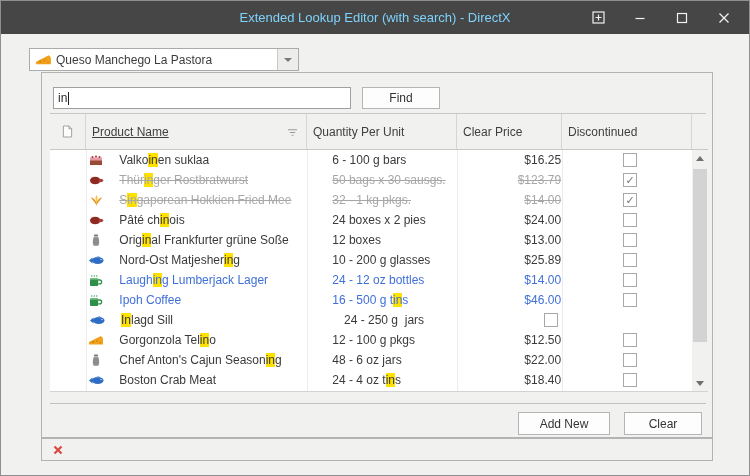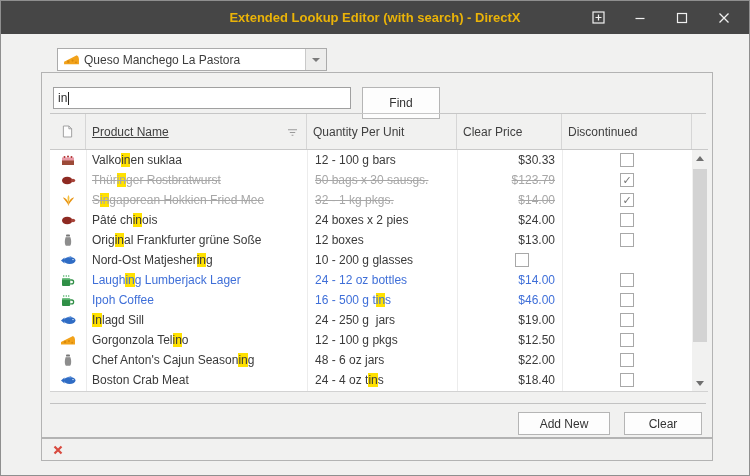--- a/index.html
+++ b/index.html
@@ -4,56 +4,56 @@
 <style>
   * { margin:0; padding:0; box-sizing:border-box; }
   body { background:#d8d8d8; font-family:"Liberation Sans", sans-serif; }
   #window {
     position:relative; width:750px; height:476px;
     background:#f1f1f0; border:1px solid #8f8f8f; overflow:hidden;
   }
   
   .titlebar { position:absolute; left:0; top:0; width:100%; height:33px; background:#464646; }
   .title { position:absolute; width:100%; text-align:center; line-height:33px;
-           color:#eab308; font-weight:bold; font-size:13px; }
+           color:#7dd3fc; font-weight:normal; font-size:13px; }
   .win-controls { position:absolute; right:4px; top:0; height:33px; display:flex; align-items:center; }
   .win-btn { width:42px; height:33px; display:flex; align-items:center; justify-content:center; cursor:default; }
   
-  .combo { position:absolute; left:56px; top:47px; width:270px; height:23px;
+  .combo { position:absolute; left:28px; top:47px; width:270px; height:23px;
            background:#ffffff; border:1px solid #ababab; display:flex; align-items:center; }
   .combo-icon { width:26px; display:flex; justify-content:center; align-items:center; }
   .combo-text { flex:1; font-size:12px; color:#3c3c3c; }
   .combo-btn { width:21px; align-self:stretch; background:#ededec; border-left:1px solid #c9c9c9;
                display:flex; align-items:center; justify-content:center; }
   .combo-arrow { width:0; height:0; border-left:4px solid transparent; border-right:4px solid transparent;
                  border-top:4px solid #7a7a7a; }
   
   .panel { position:absolute; left:40px; top:71px; width:672px; height:366px;
            background:#f1f1f0; border:1px solid #b3b3b3; }
   .search-input { position:absolute; left:11px; top:14px; width:298px; height:22px;
                   background:#fff; border:1px solid #a0a0a0; font-size:12px; color:#2e2e2e;
                   display:flex; align-items:center; padding-left:4px; }
   .caret { display:inline-block; width:1px; height:13px; background:#222; margin-left:1px; }
   .btn { background:#fdfdfd; border:1px solid #b5b5b5; font-size:12px; color:#333;
          display:flex; align-items:center; justify-content:center; }
-  .find-btn { position:absolute; left:320px; top:14px; width:78px; height:32px; }
+  .find-btn { position:absolute; left:320px; top:14px; width:78px; height:22px; }
   
   .grid-sep-top { position:absolute; left:8px; top:40px; width:656px; height:1px; background:#c6c6c6; }
   .grid-header { position:absolute; left:8px; top:41px; width:658px; height:36px; display:flex;
                  border-bottom:1px solid #c9c9c9; font-size:12px; color:#404040; }
   .gh-cell { display:flex; align-items:center; border-right:1px solid #d6d6d6; padding-left:6px; position:relative; }
   .gh-cell:last-child { border-right:none; }
   .gh-icon-col { width:36px; justify-content:center; padding-left:0; }
   .gh-name { width:221px;text-decoration:underline; } .gh-qty { width:150px; } .gh-price { width:105px; }
   .gh-disc { width:130px; } .gh-sb { width:16px; }
   .filter-glyph { position:absolute; right:8px; top:12px; }
   .grid-body { position:absolute; left:8px; top:77px; width:642px; height:241px; background:#ffffff; overflow:hidden; }
   .vline { position:absolute; top:0; bottom:0; width:1px; background:#ececec; }
   .grid-bottom { position:absolute; left:8px; top:318px; width:658px; height:1px; background:#d2d2d2; }
-  .row { display:flex; height:20px; line-height:20px; font-size:12px; color:#3a3a3a; position:relative; }
+  .row { display:flex; height:20px; line-height:20px; font-size:12px; color:#3a3a3a; position:relative;padding-left:29px; }
   .c-icon { width:36px; display:flex; align-items:center; justify-content:center; }
   .c-name { width:221px; padding-left:6px; overflow:hidden; white-space:nowrap; }
   .c-qty  { width:150px; padding-left:8px; white-space:pre; overflow:hidden; }
   .c-price{ width:105px; text-align:right; padding-right:7px; }
   .c-disc { width:130px; display:flex; align-items:center; justify-content:center; }
   .row.struck .txt { color:#a7a7a7; text-decoration:line-through; }
   .row.link .txt { color:#3f6fd8; }
   .hl { background:#ffe100; }
   .cb { width:14px; height:14px; background:#fff; border:1px solid #a8a8a8;
         font-size:11px; line-height:12px; text-align:center; color:#757575; }
@@ -166,22 +166,22 @@
           <div class="c-icon">
             <svg width="14" height="12" viewBox="0 0 14 12">
               <rect x="1" y="6" width="12" height="5" fill="#9c4a38"></rect>
               <rect x="1" y="3.5" width="12" height="3" fill="#e89aa6"></rect>
               <circle cx="3.5" cy="3" r="1" fill="#b03030"></circle>
               <circle cx="7" cy="2.5" r="1" fill="#b03030"></circle>
               <circle cx="10.5" cy="3" r="1" fill="#b03030"></circle>
             </svg>
           </div>
           <div class="c-name"><span class="txt">Valko<span class="hl">in</span>en suklaa</span></div>
-          <div class="c-qty"><span class="txt">12 - 100 g bars</span></div>
-          <div class="c-price"><span class="txt">$30.33</span></div>
+          <div class="c-qty"><span class="txt">6 - 100 g bars</span></div>
+          <div class="c-price"><span class="txt">$16.25</span></div>
           <div class="c-disc">
             <div class="cb"></div>
           </div>
         </div>
         <div class="row struck">
           <div class="c-icon">
             <svg width="15" height="11" viewBox="0 0 15 11">
               <ellipse cx="6.2" cy="5.5" rx="5.2" ry="3.8" fill="#8e2a22"></ellipse>
               <ellipse cx="12" cy="5.5" rx="2.2" ry="1.7" fill="#a8443a"></ellipse>
             </svg>
@@ -241,20 +241,21 @@
           <div class="c-icon">
             <svg width="16" height="11" viewBox="0 0 16 11">
               <path d="M1 5.5 L4.5 2.5 L4.5 8.5 Z" fill="#2f6cc4"></path>
               <ellipse cx="9.7" cy="5.5" rx="5.8" ry="3.4" fill="#2f6cc4"></ellipse>
               <path d="M8 2 L11.5 1 L10.3 3.6 Z" fill="#5b8fd8"></path>
               <circle cx="13" cy="4.6" r="0.7" fill="#ffffff"></circle>
             </svg>
           </div>
           <div class="c-name"><span class="txt">Nord-Ost Matjesher<span class="hl">in</span>g</span></div>
           <div class="c-qty"><span class="txt">10 - 200 g glasses</span></div>
+          <div class="c-price"><span class="txt">$25.89</span></div>
           <div class="c-disc">
             <div class="cb"></div>
           </div>
         </div>
         <div class="row link">
           <div class="c-icon">
             <svg width="14" height="13" viewBox="0 0 14 13">
               <path d="M2.5 1 q1 1 0 2 M5 1 q1 1 0 2 M7.5 1 q1 1 0 2" stroke="#57b46c" fill="none" stroke-width="0.9"></path>
               <rect x="1" y="4.5" width="8.2" height="7.5" rx="1" fill="#2f8f46"></rect>
               <rect x="1" y="4.5" width="8.2" height="1.6" fill="#57b46c"></rect>
@@ -288,21 +289,20 @@
           <div class="c-icon">
             <svg width="16" height="11" viewBox="0 0 16 11">
               <path d="M1 5.5 L4.5 2.5 L4.5 8.5 Z" fill="#2f6cc4"></path>
               <ellipse cx="9.7" cy="5.5" rx="5.8" ry="3.4" fill="#2f6cc4"></ellipse>
               <path d="M8 2 L11.5 1 L10.3 3.6 Z" fill="#5b8fd8"></path>
               <circle cx="13" cy="4.6" r="0.7" fill="#ffffff"></circle>
             </svg>
           </div>
           <div class="c-name"><span class="txt"><span class="hl">In</span>lagd Sill</span></div>
           <div class="c-qty"><span class="txt">24 - 250 g  jars</span></div>
-          <div class="c-price"><span class="txt">$19.00</span></div>
           <div class="c-disc">
             <div class="cb"></div>
           </div>
         </div>
         <div class="row">
           <div class="c-icon">
             <svg width="16" height="12" viewBox="0 0 16 12">
               <path d="M1 8 L13 2 Q15 3 15 5.5 L15 10.5 H1 Z" fill="#f2a21a"></path>
               <circle cx="5" cy="8" r="1.2" fill="#d88a0c"></circle>
               <circle cx="9" cy="7" r="1" fill="#d88a0c"></circle>

